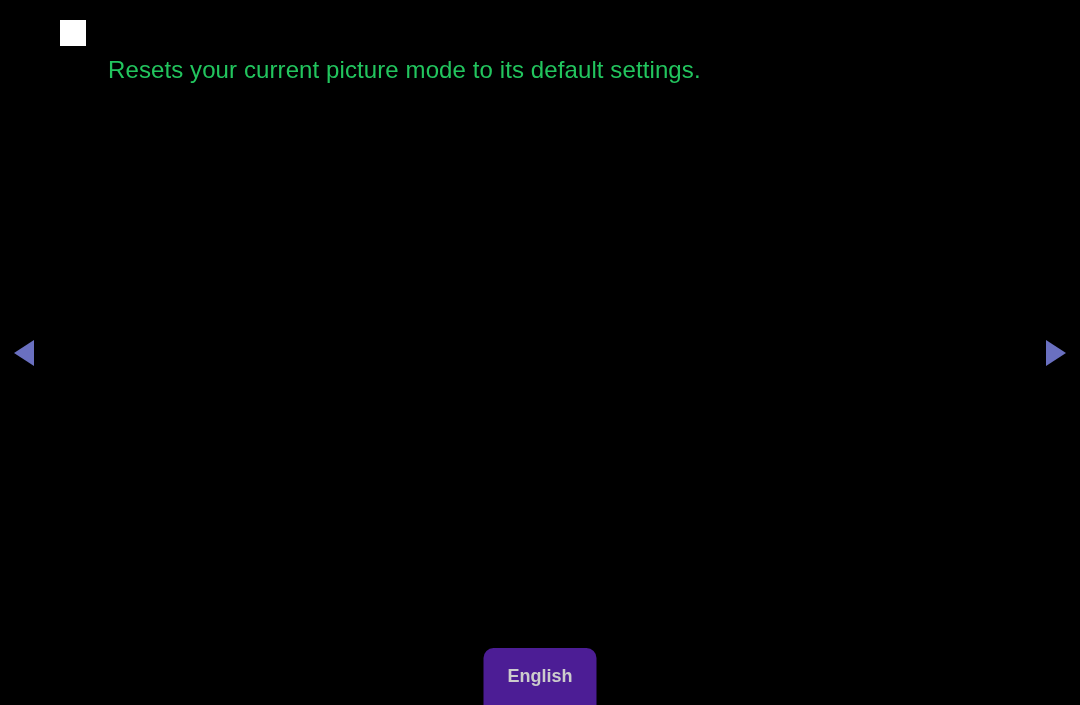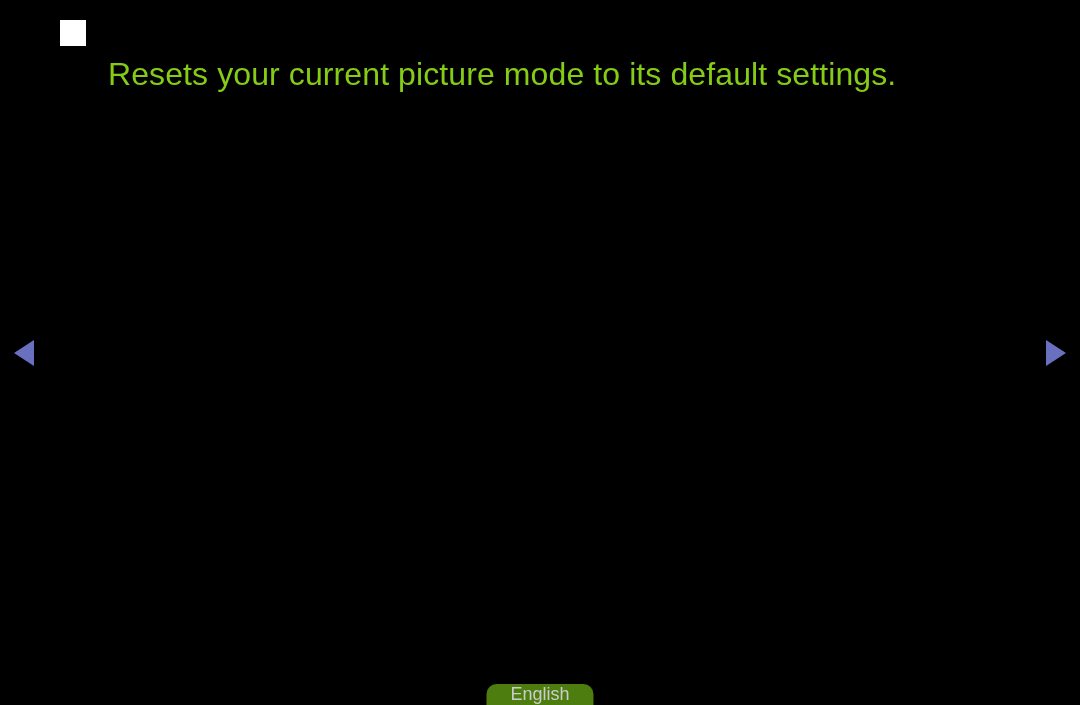--- a/index.html
+++ b/index.html
@@ -28,22 +28,22 @@
       flex-shrink: 0;
     }
     .title {
       color: #7a7fc2;
       font-size: 30px;
       font-weight: 500;
       margin-left: 22px;
       letter-spacing: 0.2px;
     }
     .description {
-      color: #84cc16;
-      font-size: 32px;
+      color: #22c55e;
+      font-size: 24px;
       font-weight: 400;
       margin-top: 10px;
       margin-left: 108px;
       letter-spacing: 0.1px;
     }
     .nav-left {
       position: absolute;
       left: 14px;
       top: 340px;
       cursor: pointer;
@@ -67,26 +67,27 @@
     .nav-arrow-right {
       border-top: 13px solid transparent;
       border-bottom: 13px solid transparent;
       border-left: 20px solid #6a70c0;
     }
     .language-badge {
       position: absolute;
       bottom: 0;
       left: 50%;
       transform: translateX(-50%);
-      background: #4d7c0f;
+      background: #4c1d95;
       color: #cccccc;
       font-size: 18px;
-      padding: 0 24px;
+      padding: 18px 24px;
       border-top-left-radius: 10px;
       border-top-right-radius: 10px;
+      font-weight: bold;
     }
   </style>
 </head>
 <body>
 
 <div class="header-row">
   <div class="square-bullet"></div>
 </div>
 <p class="description">Resets your current picture mode to its default settings.</p>
 

